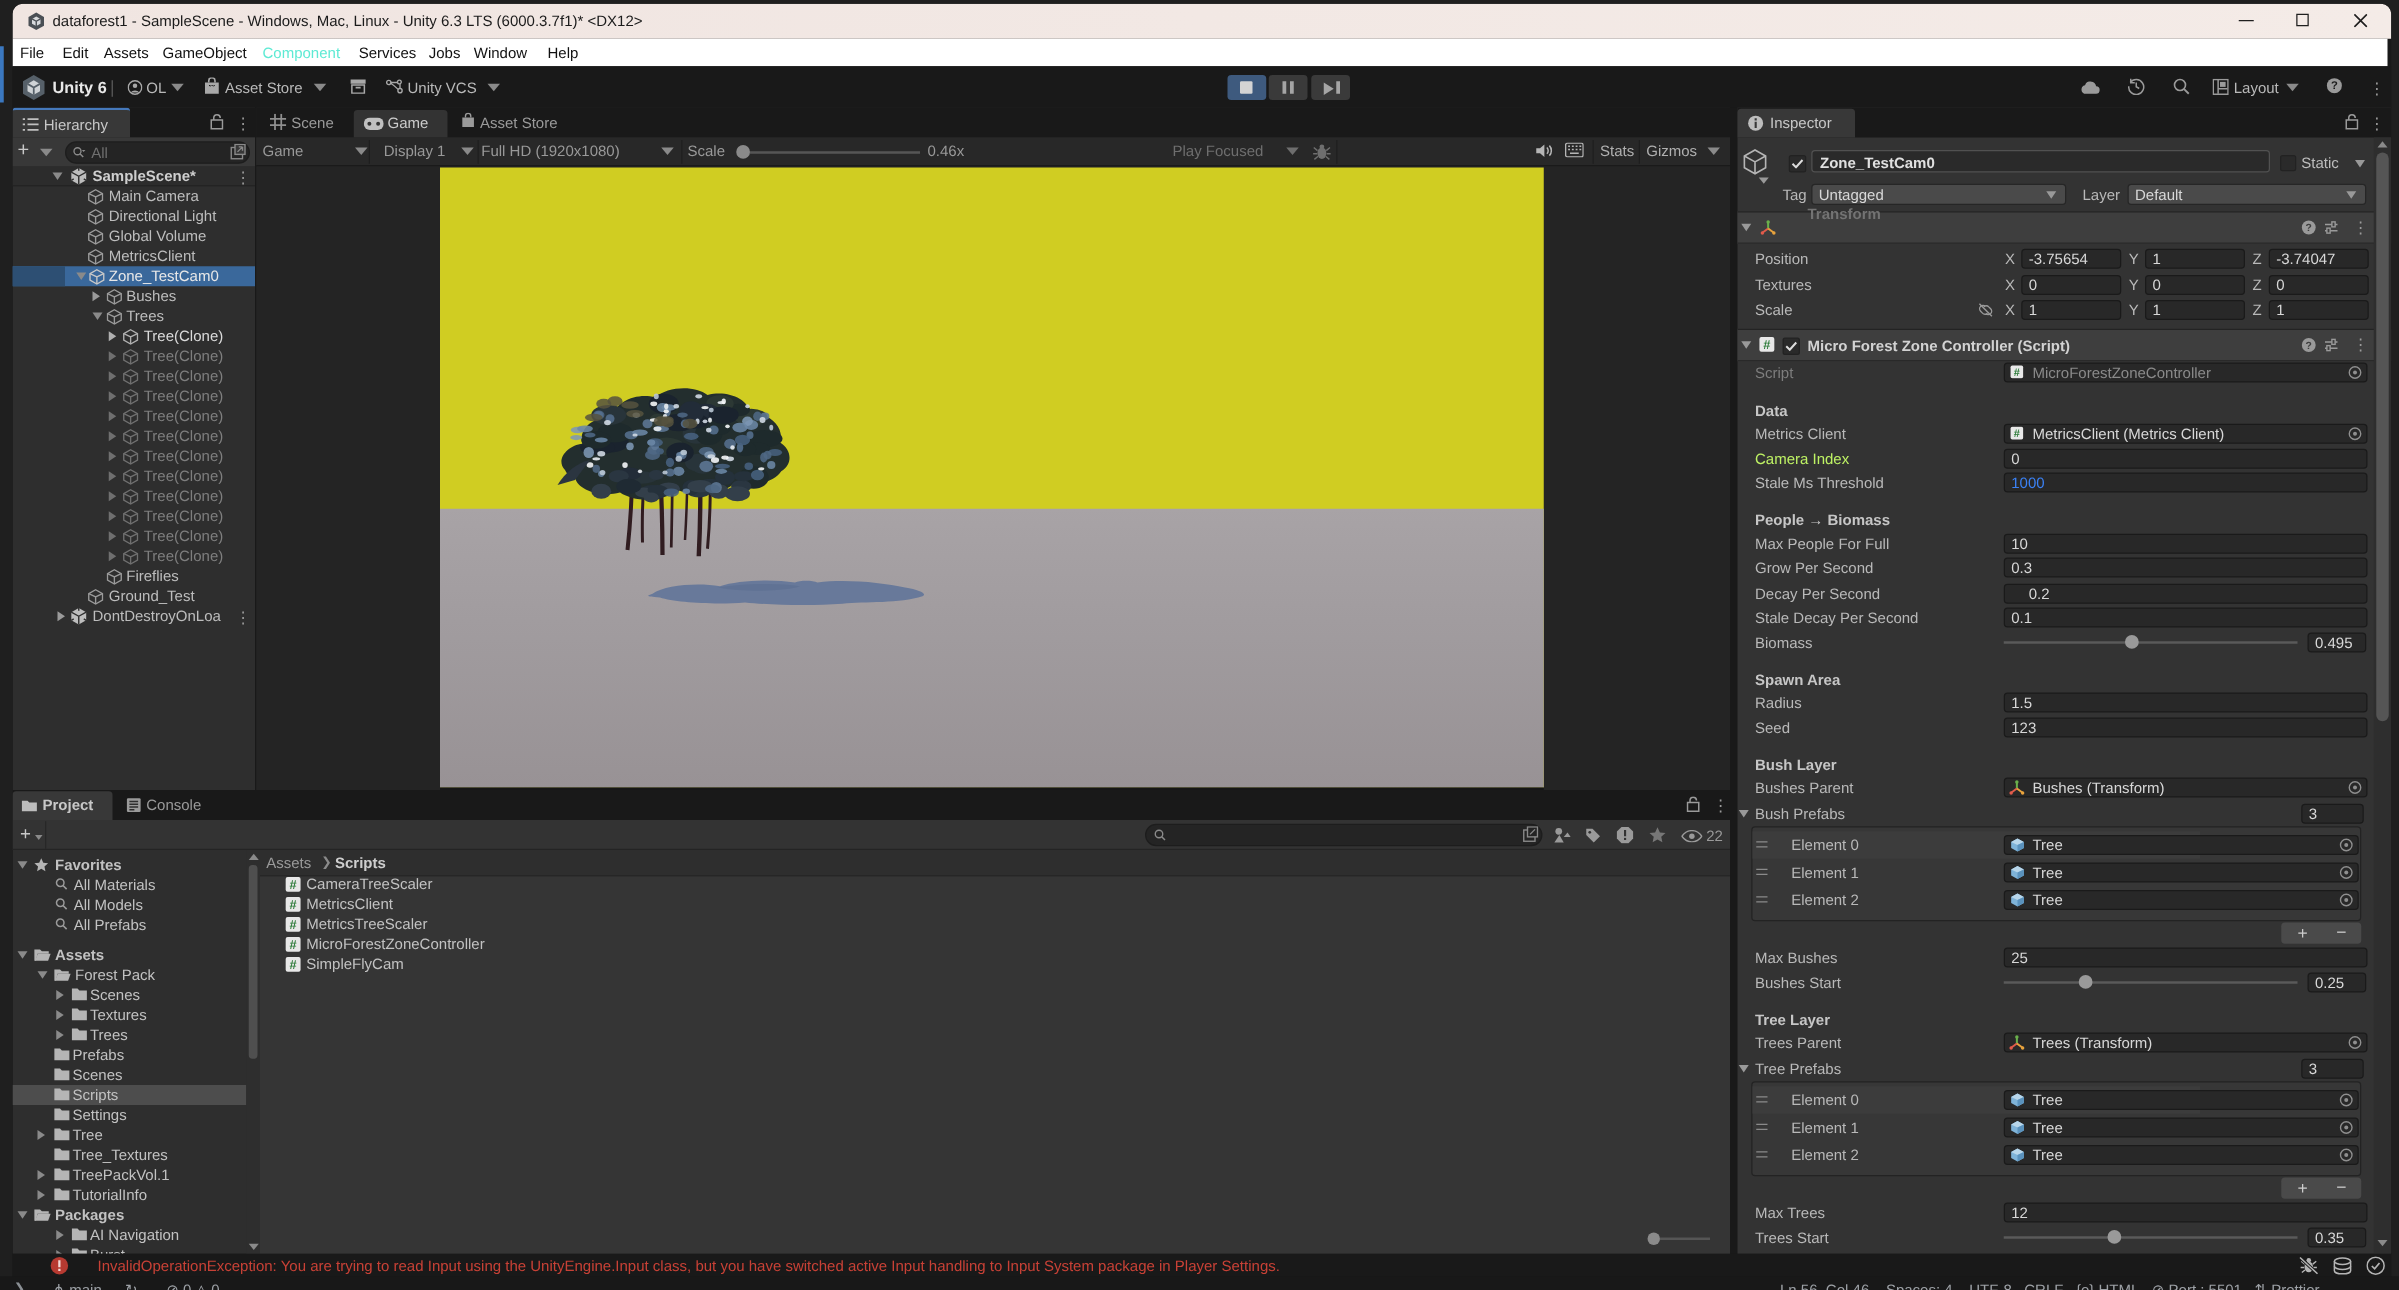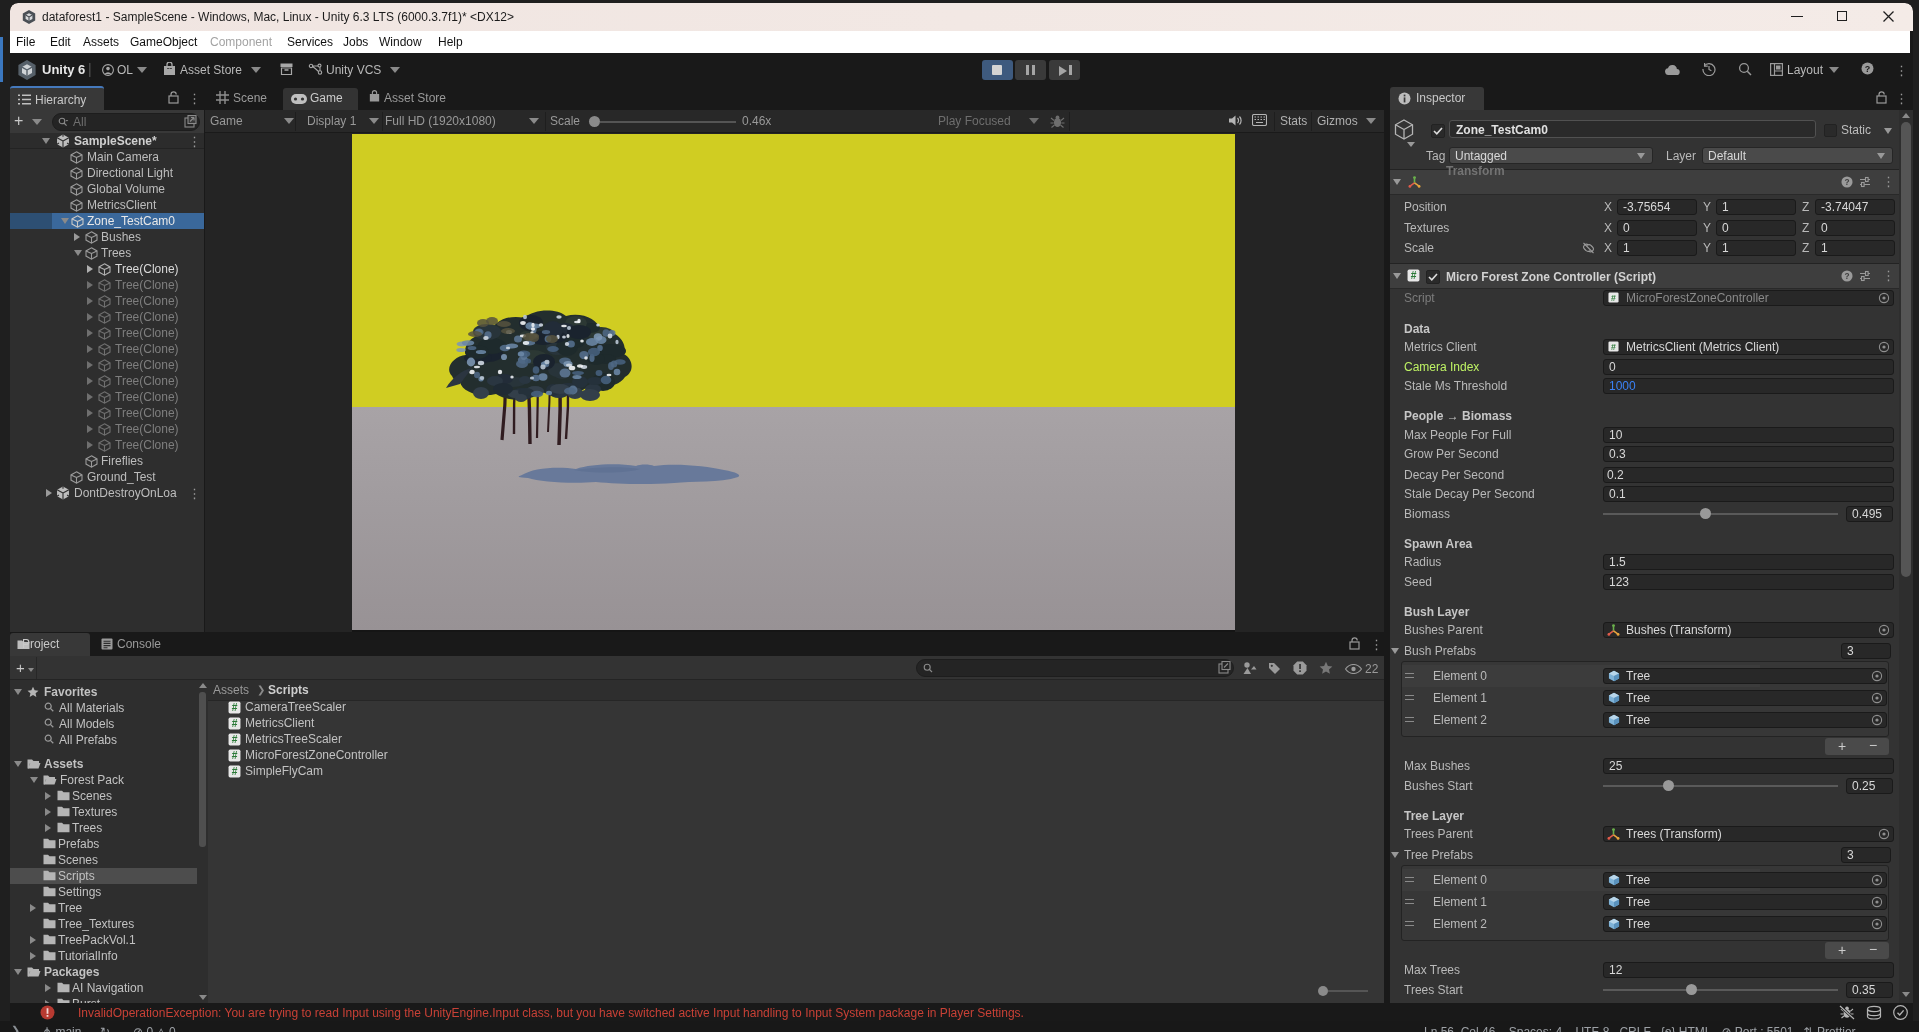--- a/index.html
+++ b/index.html
@@ -47,21 +47,21 @@
   <div class="abs" style="left:1837px;top:11px;width:10px;height:10px;border:1.3px solid #1f1f1f;"></div>
   <svg class="ic" style="left:1883px;top:11px;" width="11" height="11" viewBox="0 0 11 11">
         <path d="M0.5 0.5 L10.5 10.5 M10.5 0.5 L0.5 10.5" stroke="#1f1f1f" stroke-width="1.3"></path>
       </svg>
 
   <div class="abs" style="left:10px;top:31px;width:1900px;height:22px;background:#ffffff;"></div>
   <div class="abs" style="top:35px;left:16px;color:#111;">File</div>
   <div class="abs" style="top:35px;left:50px;color:#111;">Edit</div>
   <div class="abs" style="top:35px;left:83px;color:#111;">Assets</div>
   <div class="abs" style="top:35px;left:130px;color:#111;">GameObject</div>
-  <div class="abs" style="top:35px;left:210px;color:#a3a3a3;text-align:right;">Component</div>
+  <div class="abs" style="top:35px;left:210px;color:#5eead4;text-align:right;">Component</div>
   <div class="abs" style="top:35px;left:287px;color:#111;">Services</div>
   <div class="abs" style="top:35px;left:343px;color:#111;">Jobs</div>
   <div class="abs" style="top:35px;left:379px;color:#111;">Window</div>
   <div class="abs" style="top:35px;left:438px;color:#111;">Help</div>
 
   <div class="abs" style="left:10px;top:53px;width:1903px;height:33px;background:#191919;"></div>
   <svg class="ic" style="left:16px;top:59px;" width="22" height="22" viewBox="0 0 22 22">
     <path d="M11 1 L19.6 6 V16 L11 21 L2.4 16 V6 Z" fill="#566069"></path>
     <path d="M11 5.2 L16 8.1 V13.9 L11 16.8 L6 13.9 V8.1 Z" fill="#cfd3d6"></path>
     <path d="M11 11 L11 16.8 M11 11 L16 8.1 M11 11 L6 8.1" stroke="#566069" stroke-width="1.4"></path>
@@ -660,21 +660,21 @@
 <div class="lbl" style="left:1404px;top:359px;color:#bef264;">Camera Index</div>
         <div class="fld" style="left:1603px;top:359px;width:291px;padding-left:5px;color:#d8d8d8;">0</div>
 <div class="lbl" style="left:1404px;top:378px;color:#b9b9b9;">Stale Ms Threshold</div>
         <div class="fld" style="left:1603px;top:378px;width:291px;padding-left:5px;color:#3b82f6;">1000</div>
 <div class="lbl" style="left:1404px;top:408px;font-weight:bold;color:#c6c6c6;">People → Biomass</div>
 <div class="lbl" style="left:1404px;top:427px;color:#b9b9b9;">Max People For Full</div>
         <div class="fld" style="left:1603px;top:427px;width:291px;padding-left:5px;color:#d8d8d8;">10</div>
 <div class="lbl" style="left:1404px;top:446px;color:#b9b9b9;">Grow Per Second</div>
         <div class="fld" style="left:1603px;top:446px;width:291px;padding-left:5px;color:#d8d8d8;">0.3</div>
 <div class="lbl" style="left:1404px;top:467px;color:#b9b9b9;">Decay Per Second</div>
-        <div class="fld" style="left:1603px;top:467px;width:291px;padding-left:3px;color:#d8d8d8;">0.2</div>
+        <div class="fld" style="left:1603px;top:467px;width:291px;padding-left:19px;color:#d8d8d8;">0.2</div>
 <div class="lbl" style="left:1404px;top:486px;color:#b9b9b9;">Stale Decay Per Second</div>
         <div class="fld" style="left:1603px;top:486px;width:291px;padding-left:5px;color:#d8d8d8;">0.1</div>
 <div class="lbl" style="left:1404px;top:506px;color:#b9b9b9;">Biomass</div>
         <div class="abs" style="left:1603px;top:513px;width:235px;height:2px;background:#5a5a5a;"></div>
         <div class="abs" style="left:1700px;top:508px;width:11px;height:11px;border-radius:50%;background:#999;"></div>
         <div class="fld" style="left:1846px;top:506px;width:47px;padding-left:5px;color:#d8d8d8;">0.495</div>
 <div class="lbl" style="left:1404px;top:536px;font-weight:bold;color:#c6c6c6;">Spawn Area</div>
 <div class="lbl" style="left:1404px;top:554px;color:#b9b9b9;">Radius</div>
         <div class="fld" style="left:1603px;top:554px;width:291px;padding-left:5px;color:#d8d8d8;">1.5</div>
 <div class="lbl" style="left:1404px;top:574px;color:#b9b9b9;">Seed</div>
@@ -820,21 +820,21 @@
 <div class="abs" style="left:1901px;top:122px;width:10px;height:455px;background:#555;border-radius:5px;"></div>
 <div class="abs" style="left:1902px;top:992px;width:0;height:0;border-left:4px solid transparent;border-right:4px solid transparent;border-top:5px solid #8a8a8a;"></div>
 </div>
 
   <div class="abs" style="left:10px;top:632px;width:1374px;height:371px;background:#2e2e2e;"></div>
   <div class="abs" style="left:10px;top:632px;width:1374px;height:24px;background:#191919;"></div>
   <div class="tab" style="left:10px;top:633px;width:80px;height:23px;">
     <svg class="ic" style="left:7px;top:6px;" width="13" height="11" viewBox="0 0 13 11">
       <path d="M0.5 1.5 H5 L6.5 3 H12.5 V10 H0.5 Z" fill="#bdbdbd"></path>
     </svg>
-    <span style="position:absolute;left:12px;top:4px;">Project</span>
+    <span style="position:absolute;left:24px;top:4px;font-weight:bold;">Project</span>
   </div>
   <svg class="ic" style="left:101px;top:638px;" width="12" height="12" viewBox="0 0 12 12">
     <rect x="0.5" y="0.5" width="11" height="11" rx="1" fill="#9a9a9a"></rect>
         <path d="M2.5 3.2 H9.5 M2.5 5.4 H9.5 M2.5 7.6 H9.5 M2.5 9.8 H6.5" stroke="#2e2e2e" stroke-width="1.1"></path>
   </svg>
   <div class="abs" style="left:117px;top:637px;color:#9a9a9a;">Console</div>
   <svg class="ic" style="left:1349px;top:637px;" width="11" height="13" viewBox="0 0 11 13">
     <rect x="1" y="5" width="9" height="7" fill="none" stroke="#9a9a9a" stroke-width="1.2"></rect>
     <path d="M3 5 V3.4 A2.6 2.6 0 0 1 8.2 3.4" fill="none" stroke="#9a9a9a" stroke-width="1.2"></path>
   </svg>

